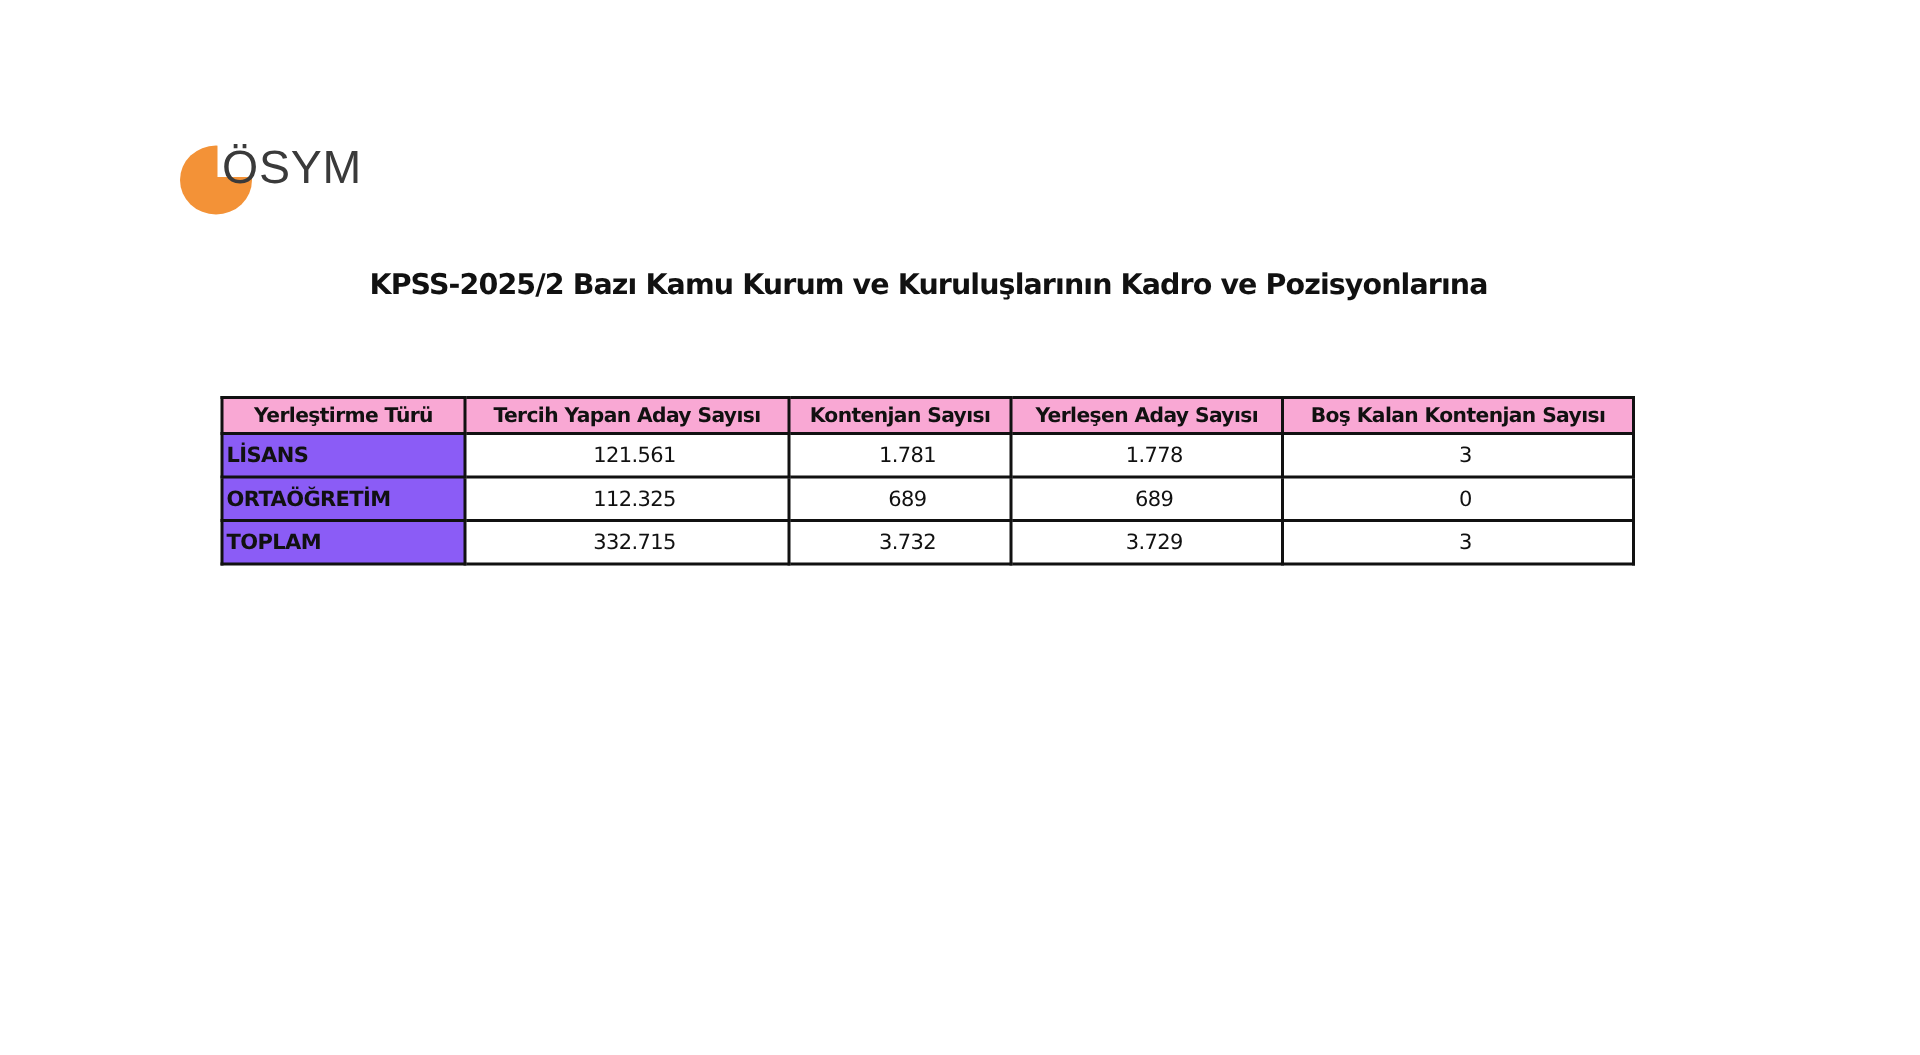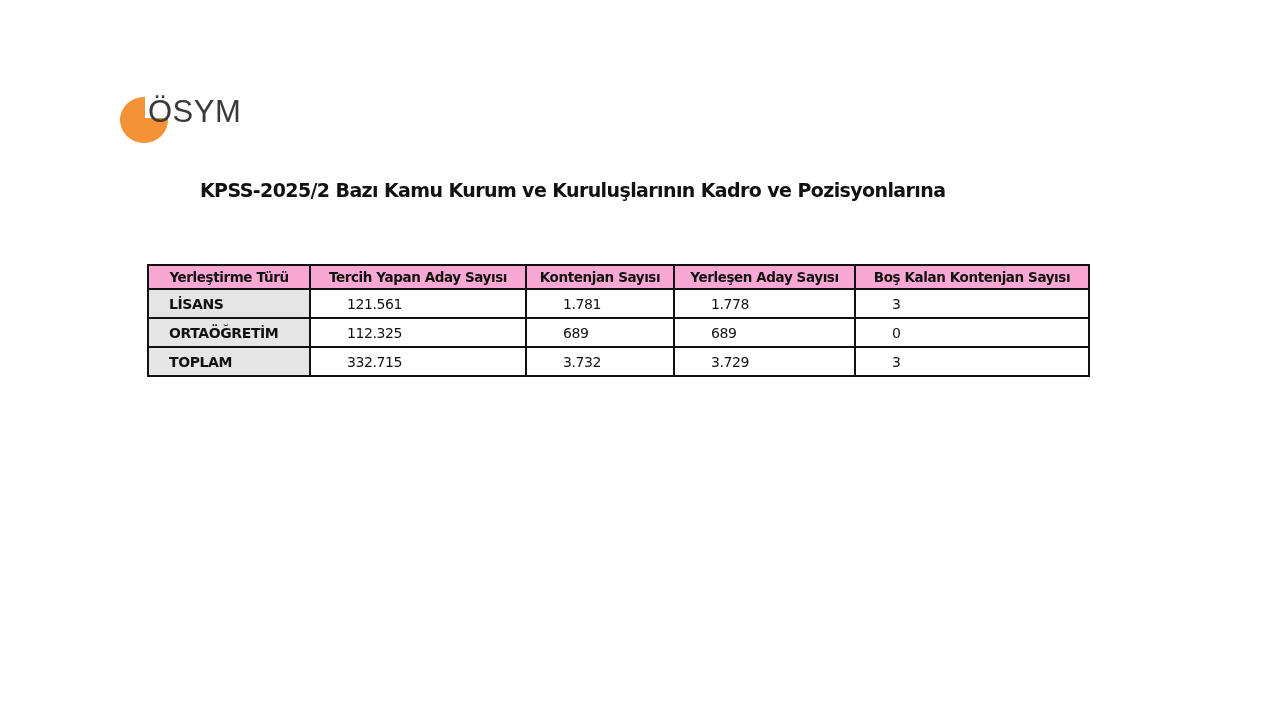--- a/index.html
+++ b/index.html
@@ -46,21 +46,21 @@
       font-size: 31px;
       letter-spacing: 0.5px;
       color: #3a3a3a;
       font-family: "Liberation Sans", sans-serif;
     }
     .title {
       position: absolute;
       left: 200px;
       top: 176px;
       width: 838px;
-      text-align: left;
+      text-align: center;
       font-weight: bold;
       font-size: 19px;
       line-height: 29px;
       color: #111;
       font-family: "DejaVu Sans", sans-serif;
       letter-spacing: -0.6px;
     }
     table.stats {
       position: absolute;
       left: 147px;
@@ -78,27 +78,27 @@
       letter-spacing: -0.4px;
     }
     table.stats th {
       background: #f9a8d4;
       font-weight: bold;
       text-align: center;
       height: 22px;
       font-size: 13.5px;
     }
     table.stats td.rowhead {
-      background: #e5e5e5;
+      background: #8b5cf6;
       font-weight: bold;
       text-align: left;
-      padding-left: 20px;
+      padding-left: 2px;
     }
     table.stats td.num {
-      text-align: left;
+      text-align: center;
       padding-right: 26px;
       padding-left: 36px;
     }
     col.c1 { width: 162px; }
     col.c2 { width: 216px; }
     col.c3 { width: 148px; }
     col.c4 { width: 181px; }
     col.c5 { width: 234px; }
   </style>
 </head>

